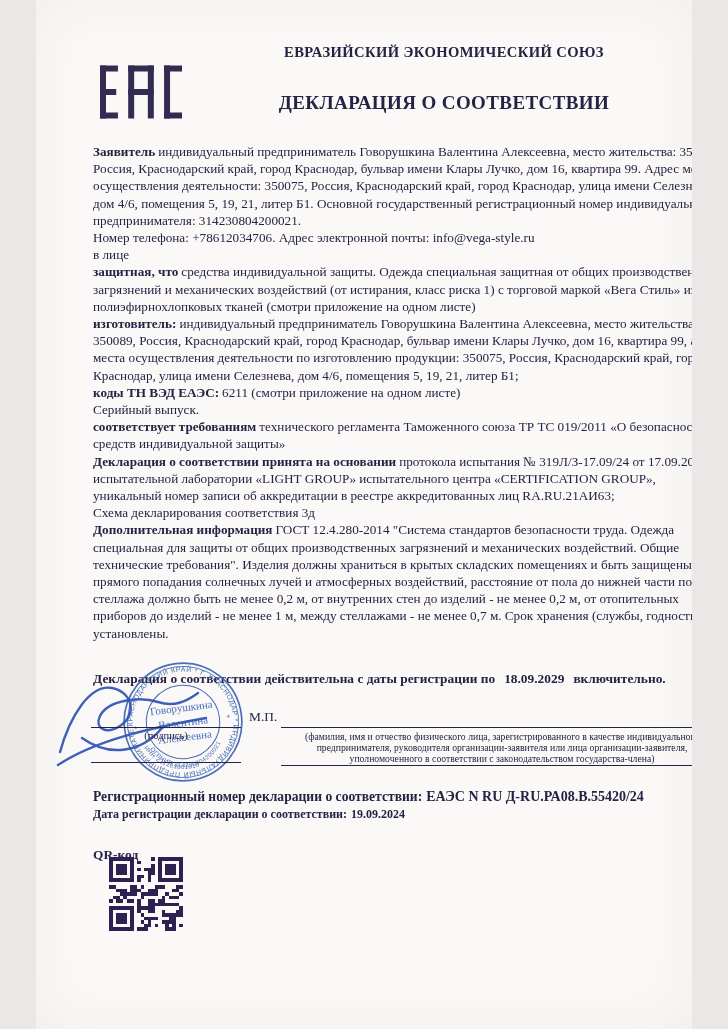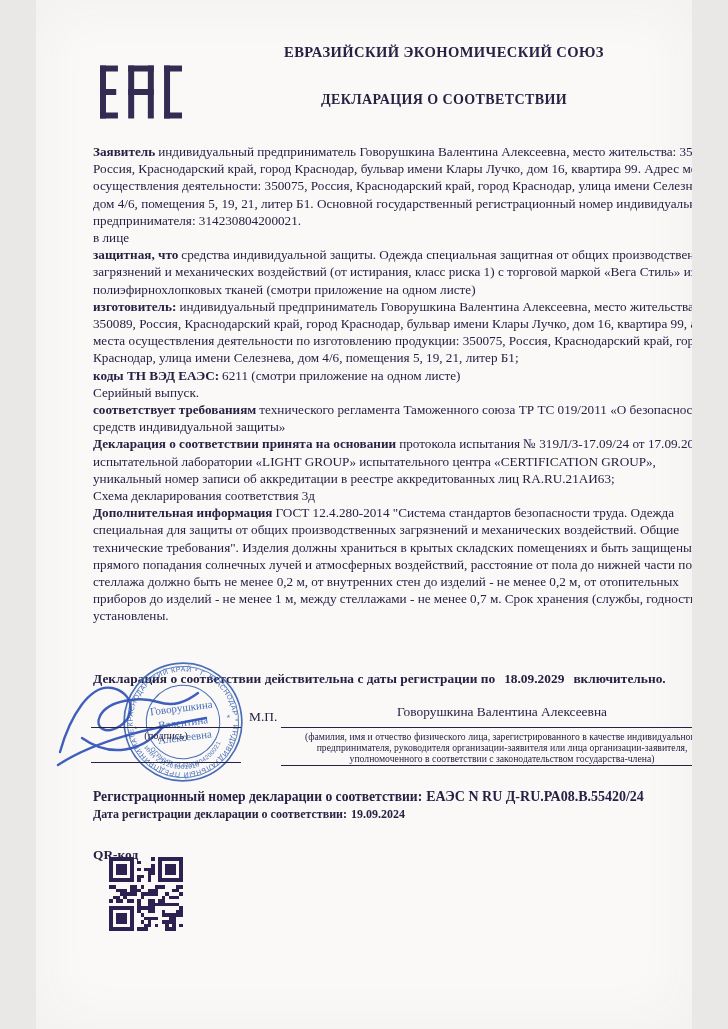--- a/index.html
+++ b/index.html
@@ -9,21 +9,21 @@
     font-family:"Liberation Serif",serif;
     overflow:hidden;
     box-shadow:inset 0 0 60px rgba(60,60,80,.05);
   }
   .union-title{
     position:absolute;top:44px;left:185px;right:25px;
     text-align:center;font-weight:bold;font-size:14.6px;letter-spacing:.4px;
   }
   .doc-title{
     position:absolute;top:92px;left:185px;right:25px;
-    text-align:center;font-weight:bold;font-size:14px;letter-spacing:.4px;
+    text-align:center;font-weight:bold;font-size:19px;letter-spacing:.4px;
   }
   .eac-logo{position:absolute;left:64px;top:60px;width:82px;height:64px;}
   .content{
     position:absolute;left:57px;top:143px;width:634px;
     font-size:13.2px;line-height:17.2px;text-align:left;
   }
   .content p{margin:0;}
   .lead{font-weight:bold;}
   .lead:not(:empty){margin-right:3px;}
   .validity{
@@ -74,20 +74,21 @@
     <rect class="ink" x="75" y="0" width="7" height="62"></rect>
     <rect class="ink" x="75" y="0" width="21" height="7"></rect>
     <rect class="ink" x="75" y="55" width="21" height="7"></rect>
   </svg>
 
   <div class="union-title">ЕВРАЗИЙСКИЙ ЭКОНОМИЧЕСКИЙ СОЮЗ</div>
   <div class="doc-title">ДЕКЛАРАЦИЯ О СООТВЕТСТВИИ</div>
 
   <div class="content">
     <p><b class="lead">Заявитель</b><span>индивидуальный предприниматель Говорушкина Валентина Алексеевна, место жительства: 350089, Россия, Краснодарский край, город Краснодар, бульвар имени Клары Лучко, дом 16, квартира 99. Адрес места осуществления деятельности: 350075, Россия, Краснодарский край, город Краснодар, улица имени Селезнева, дом 4/6, помещения 5, 19, 21, литер Б1. Основной государственный регистрационный номер индивидуального предпринимателя: 314230804200021.</span></p>
+    <p><b class="lead"></b><span>Номер телефона: +78612034706. Адрес электронной почты: info@vega-style.ru</span></p>
     <p><b class="lead"></b><span>в лице</span></p>
     <p><b class="lead">защитная, что</b><span>средства индивидуальной защиты. Одежда специальная защитная от общих производственных загрязнений и механических воздействий (от истирания, класс риска 1) с торговой маркой «Вега Стиль» из полиэфирнохлопковых тканей (смотри приложение на одном листе)</span></p>
     <p><b class="lead">изготовитель:</b><span>индивидуальный предприниматель Говорушкина Валентина Алексеевна, место жительства: 350089, Россия, Краснодарский край, город Краснодар, бульвар имени Клары Лучко, дом 16, квартира 99, адрес места осуществления деятельности по изготовлению продукции: 350075, Россия, Краснодарский край, город Краснодар, улица имени Селезнева, дом 4/6, помещения 5, 19, 21, литер Б1;</span></p>
     <p><b class="lead">коды ТН ВЭД ЕАЭС:</b><span>6211 (смотри приложение на одном листе)</span></p>
     <p><b class="lead"></b><span>Серийный выпуск.</span></p>
     <p><b class="lead">соответствует требованиям</b><span>технического регламента Таможенного союза ТР ТС 019/2011 «О безопасности средств индивидуальной защиты»</span></p>
     <p><b class="lead">Декларация о соответствии принята на основании</b><span>протокола испытания № 319Л/З-17.09/24 от 17.09.2024 испытательной лаборатории «LIGHT GROUP» испытательного центра «CERTIFICATION GROUP», уникальный номер записи об аккредитации в реестре аккредитованных лиц RA.RU.21АИ63;</span></p>
     <p><b class="lead"></b><span>Схема декларирования соответствия 3д</span></p>
     <p><b class="lead">Дополнительная информация</b><span>ГОСТ 12.4.280-2014 "Система стандартов безопасности труда. Одежда специальная для защиты от общих производственных загрязнений и механических воздействий. Общие технические требования". Изделия должны храниться в крытых складских помещениях и быть защищены от прямого попадания солнечных лучей и атмосферных воздействий, расстояние от пола до нижней части полки стеллажа должно быть не менее 0,2 м, от внутренних стен до изделий - не менее 0,2 м, от отопительных приборов до изделий - не менее 1 м, между стеллажами - не менее 0,7 м. Срок хранения (службы, годности) не установлены.</span></p>
   </div>
@@ -126,21 +127,20 @@
       <path d="M 6,84 C 16,48 36,16 58,20 C 78,24 84,46 66,58 C 52,67 40,60 46,48 C 54,32 86,28 104,34 C 120,39 132,34 144,25"></path>
       <path d="M 4,97 C 42,72 96,60 152,50"></path>
       <path d="M 28,70 C 56,90 88,84 108,60"></path>
     </g>
   </svg>
 
   <div class="sig-line-left-1"></div>
   <div class="sig-caption">(подпись)</div>
   <div class="sig-line-left-2"></div>
   <div class="mp-label">М.П.</div>
-  <div class="signer-name">Говорушкина Валентина Алексеевна</div>
   <div class="sig-line-right-1"></div>
   <div class="name-caption">(фамилия, имя и отчество физического лица, зарегистрированного в качестве индивидуального предпринимателя, руководителя организации-заявителя или лица организации-заявителя, уполномоченного в соответствии с законодательством государства-члена)</div>
   <div class="sig-line-right-2"></div>
 
   <div class="reg-number">
     <span>Регистрационный номер декларации о соответствии:</span><span class="val">ЕАЭС N RU Д-RU.РА08.В.55420/24</span>
   </div>
   <div class="reg-date">
     <span>Дата регистрации декларации о соответствии:</span><span class="val">19.09.2024</span>
   </div>

